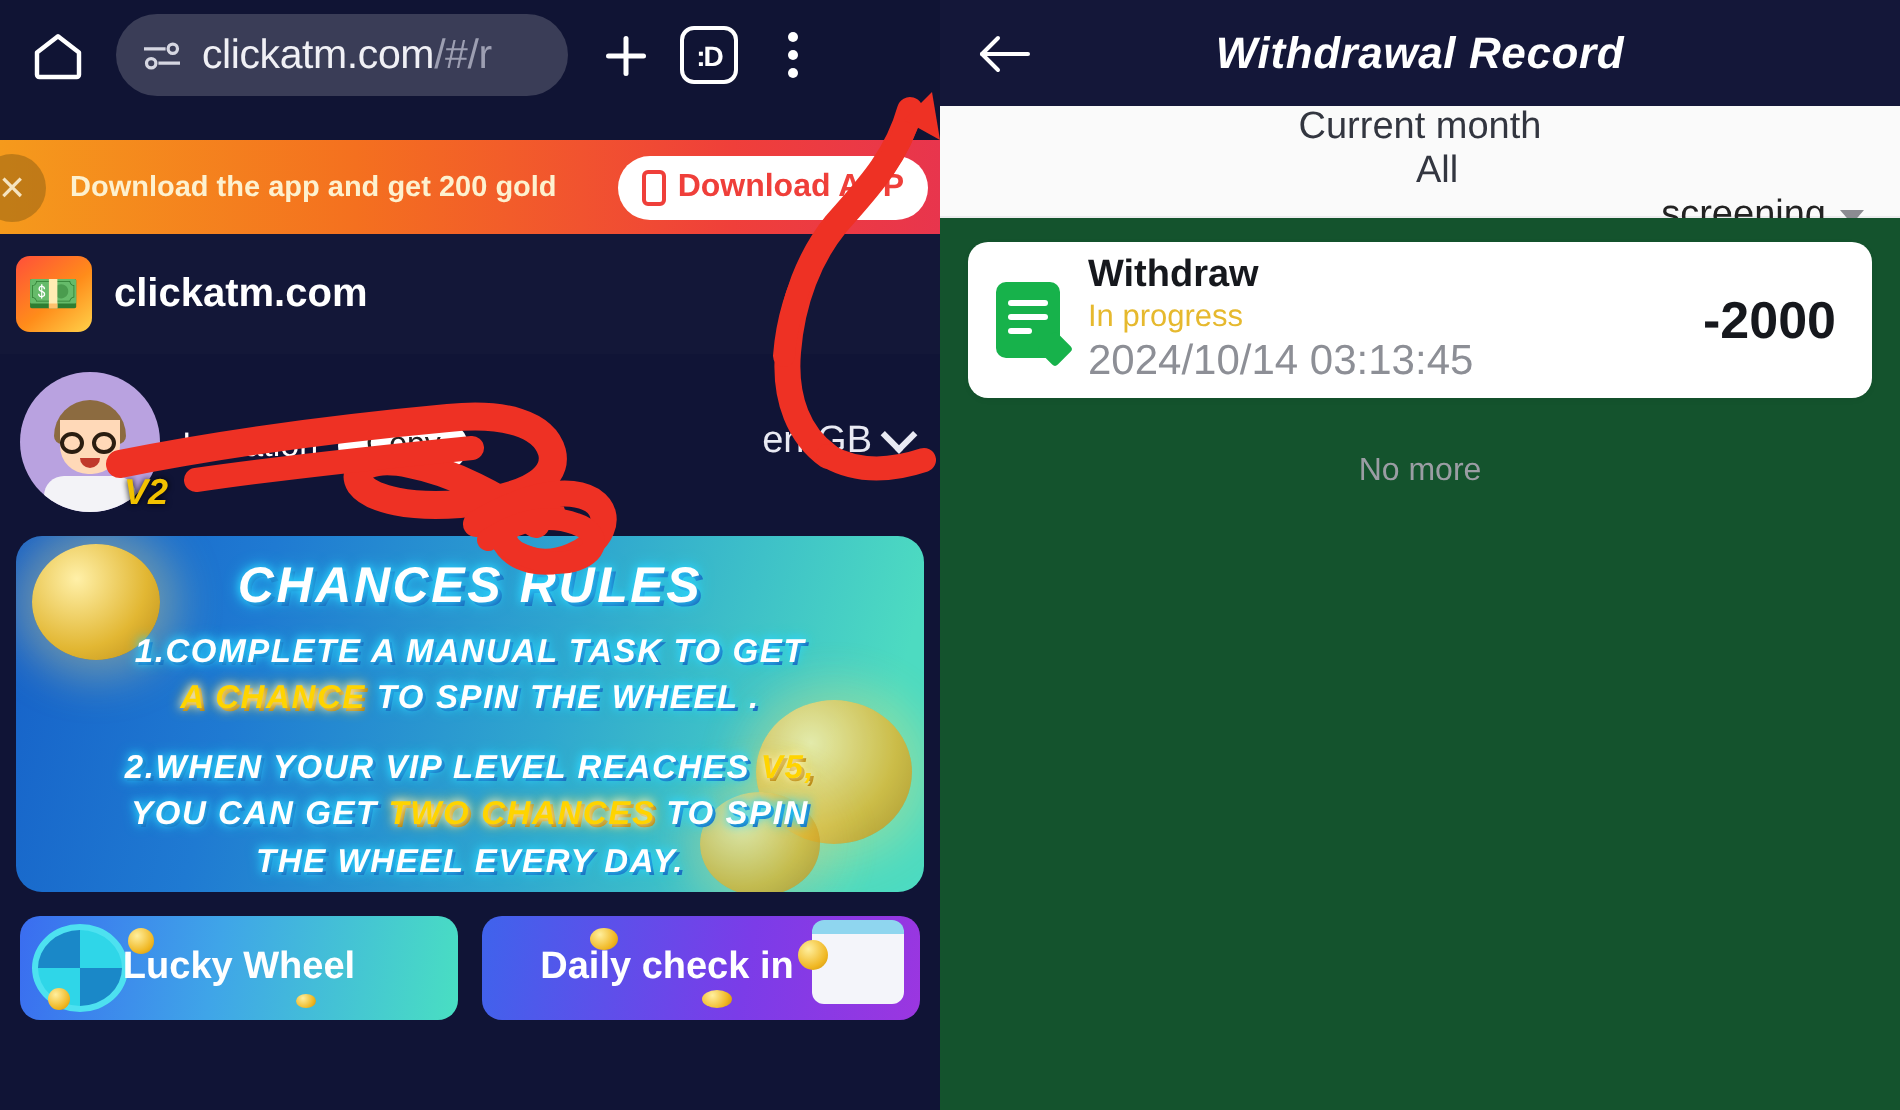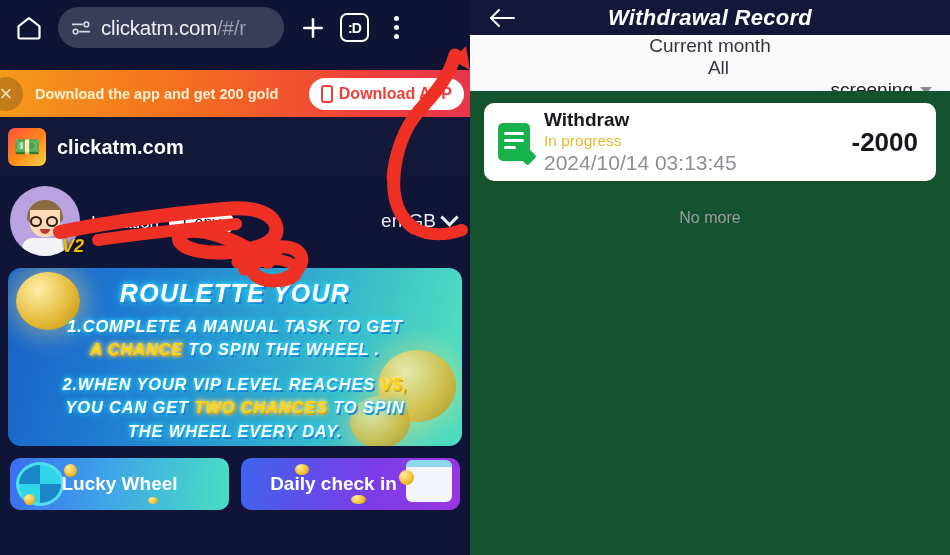--- a/index.html
+++ b/index.html
@@ -196,21 +196,21 @@
   .mini-coin { position: absolute; border-radius: 50%; background: radial-gradient(circle at 35% 30%, #ffef9e, #f0b722 65%, #c98e0d); z-index:3;}
 
   
   #right {
     width: 480px; height: 555px; flex: 0 0 480px;
     background: #f2f2f4;
     display: flex; flex-direction: column;
     overflow: hidden;
   }
   .wr-header {
-    height: 35px; background: #141739;
+    height: 53px; background: #141739;
     display: flex; align-items: center;
     position: relative;
   }
   .back-arrow { position: absolute; left: 18px; top: 50%; transform: translateY(-50%); width: 28px; height: 24px;}
   .wr-title {
     width: 100%; text-align: center;
     color: #fff; font-size: 22px; font-weight: bold; font-style: italic;
     letter-spacing: .3px;
   }
   .wr-filter {
@@ -338,21 +338,21 @@
         <span>en-GB</span>
         <span class="chev"></span>
       </div>
     </div>
 
     <div class="rules-banner">
       <div class="deco-coin dc1"></div>
       <div class="deco-coin dc2"></div>
       <div class="deco-coin dc3"></div>
 
-      <div class="rules-title">ROULETTE YOUR</div>
+      <div class="rules-title">CHANCES RULES</div>
 
       <div class="rules-line rules-p1">
         <div>1.COMPLETE A MANUAL TASK TO GET</div>
         <div><span class="hl">A CHANCE</span><span> TO SPIN THE WHEEL .</span></div>
       </div>
 
       <div class="rules-line rules-p2">
         <div><span>2.WHEN YOUR VIP LEVEL REACHES </span><span class="hl">V5,</span></div>
         <div><span>YOU CAN GET </span><span class="hl">TWO CHANCES</span><span> TO SPIN</span></div>
         <div>THE WHEEL EVERY DAY.</div>

